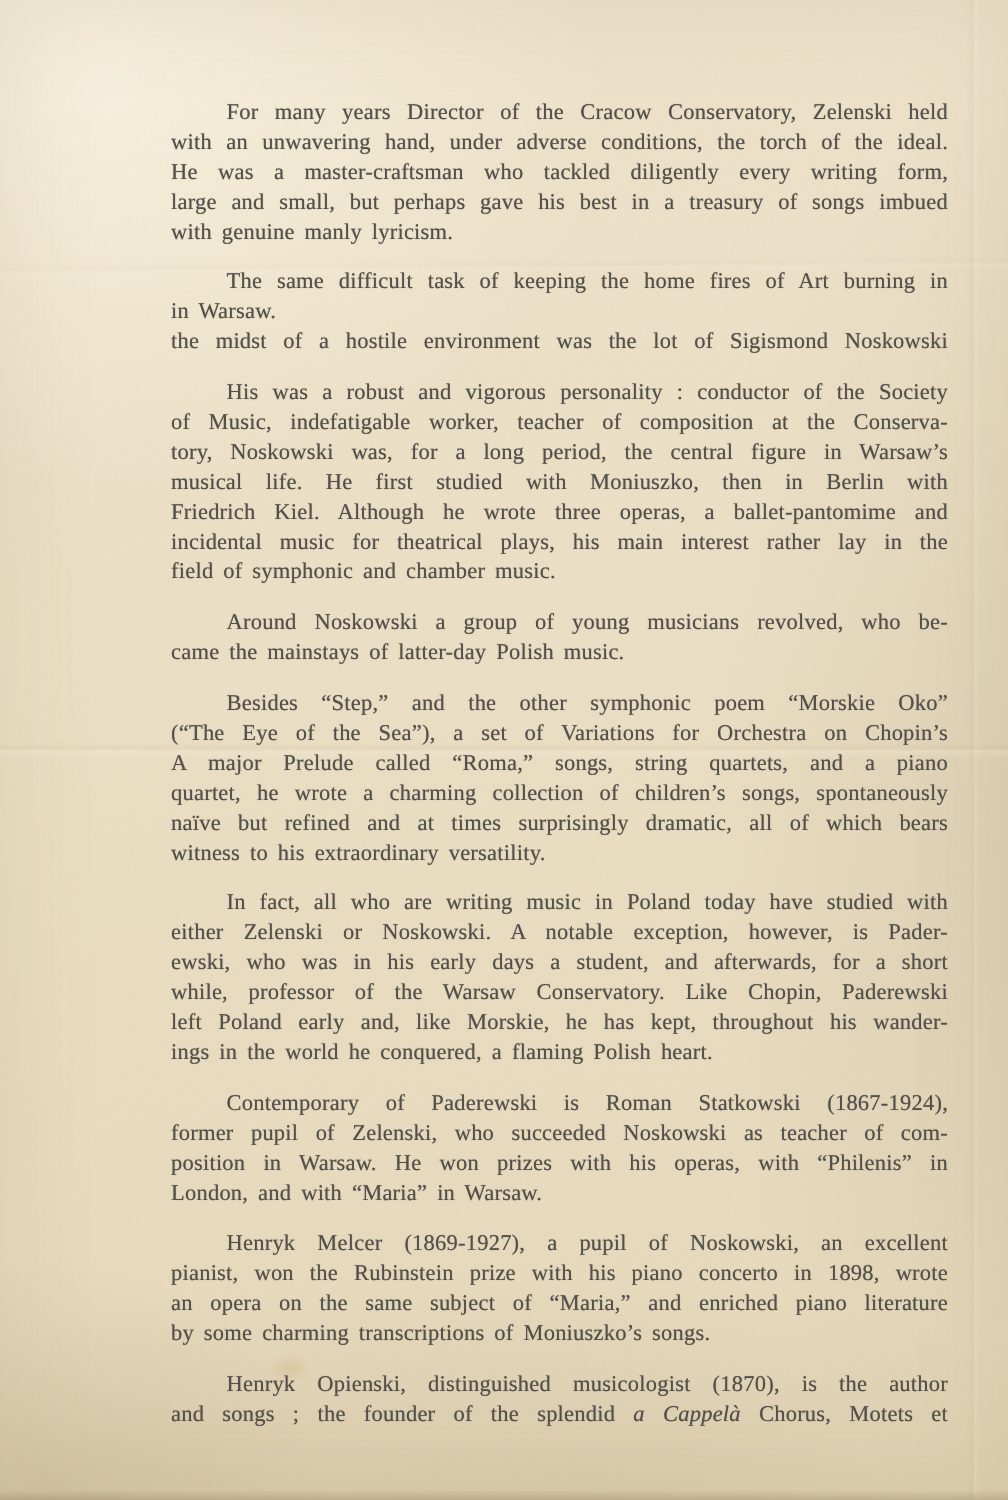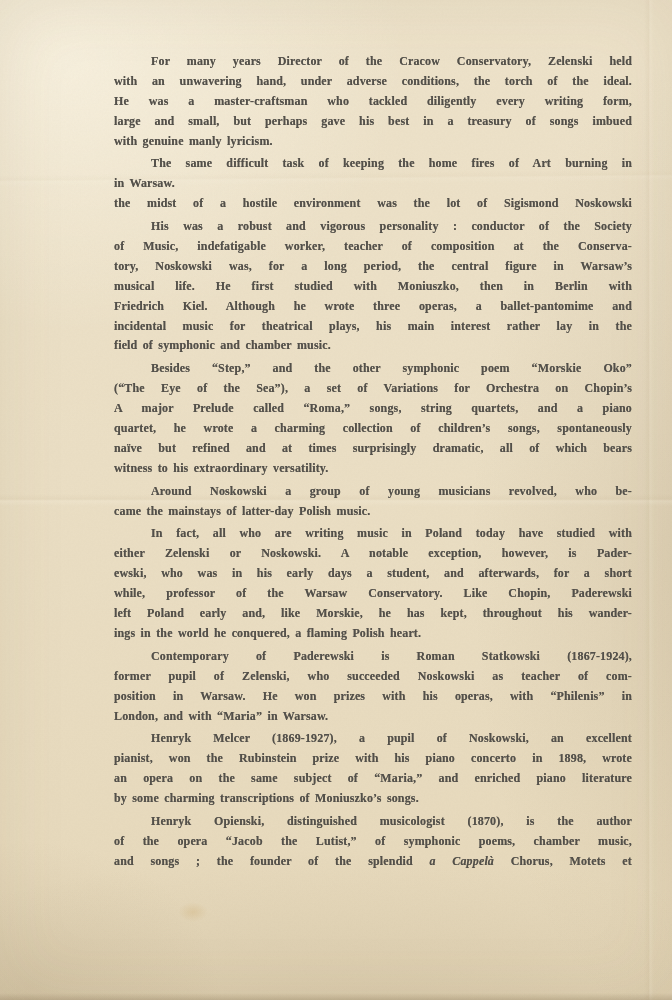--- a/index.html
+++ b/index.html
@@ -54,32 +54,31 @@
     border-radius: 50%;
     background: radial-gradient(ellipse at center, rgba(193,152,80,0.22), rgba(193,152,80,0) 70%);
     pointer-events: none;
   }
   .grain-svg { position: absolute; inset: 0; opacity: 0.05; pointer-events: none; }
 
   
   .text-block {
     position: absolute;
     left: 114px;
-    top: 52px;
+    top: 66px;
     width: 518px;
     font-family: "Liberation Serif", "DejaVu Serif", serif;
-    font-size: 12px;
+    font-size: 15px;
     line-height: 19.9px;
     letter-spacing: 0.15px;
     color: #53504a;
     text-shadow: 0 0 0.6px rgba(83,80,74,0.65);
-    font-weight: bold;
   }
   .para { margin: 0; padding: 0; }
-  .para + .para { margin-top: 3px; }
+  .para + .para { margin-top: 14px; }
   .text-line {
     height: 19.9px;
     overflow: hidden;
     text-align: justify;
     text-align-last: justify;
     white-space: normal;
   }
   .text-line.first { text-indent: 37px; }
   .text-line.last  { text-align-last: left; word-spacing: 0.18em; }
   .text-line i { font-style: italic; }
@@ -121,30 +120,30 @@
       <div class="para">
         <div class="text-line first">His was a robust and vigorous personality : conductor of the Society</div>
         <div class="text-line">of Music, indefatigable worker, teacher of composition at the Conserva-</div>
         <div class="text-line">tory, Noskowski was, for a long period, the central figure in Warsaw’s</div>
         <div class="text-line">musical life. He first studied with Moniuszko, then in Berlin with</div>
         <div class="text-line">Friedrich Kiel. Although he wrote three operas, a ballet-pantomime and</div>
         <div class="text-line">incidental music for theatrical plays, his main interest rather lay in the</div>
         <div class="text-line last">field of symphonic and chamber music.</div>
       </div>
       <div class="para">
+        <div class="text-line first">Around Noskowski a group of young musicians revolved, who be-</div>
+        <div class="text-line last">came the mainstays of latter-day Polish music.</div>
+      </div>
+      <div class="para">
         <div class="text-line first">Besides “Step,” and the other symphonic poem “Morskie Oko”</div>
         <div class="text-line">(“The Eye of the Sea”), a set of Variations for Orchestra on Chopin’s</div>
         <div class="text-line">A major Prelude called “Roma,” songs, string quartets, and a piano</div>
         <div class="text-line">quartet, he wrote a charming collection of children’s songs, spontaneously</div>
         <div class="text-line">naïve but refined and at times surprisingly dramatic, all of which bears</div>
         <div class="text-line last">witness to his extraordinary versatility.</div>
-      </div>
-      <div class="para">
-        <div class="text-line first">Around Noskowski a group of young musicians revolved, who be-</div>
-        <div class="text-line last">came the mainstays of latter-day Polish music.</div>
       </div>
       <div class="para">
         <div class="text-line first">In fact, all who are writing music in Poland today have studied with</div>
         <div class="text-line">either Zelenski or Noskowski. A notable exception, however, is Pader-</div>
         <div class="text-line">ewski, who was in his early days a student, and afterwards, for a short</div>
         <div class="text-line">while, professor of the Warsaw Conservatory. Like Chopin, Paderewski</div>
         <div class="text-line">left Poland early and, like Morskie, he has kept, throughout his wander-</div>
         <div class="text-line last">ings in the world he conquered, a flaming Polish heart.</div>
       </div>
       <div class="para">
@@ -154,17 +153,16 @@
         <div class="text-line last">London, and with “Maria” in Warsaw.</div>
       </div>
       <div class="para">
         <div class="text-line first">Henryk Melcer (1869-1927), a pupil of Noskowski, an excellent</div>
         <div class="text-line">pianist, won the Rubinstein prize with his piano concerto in 1898, wrote</div>
         <div class="text-line">an opera on the same subject of “Maria,” and enriched piano literature</div>
         <div class="text-line last">by some charming transcriptions of Moniuszko’s songs.</div>
       </div>
       <div class="para">
         <div class="text-line first">Henryk Opienski, distinguished musicologist (1870), is the author</div>
-        <div class="text-line">of the opera “Jacob the Lutist,” of symphonic poems, chamber music,</div>
         <div class="text-line">and songs ; the founder of the splendid <i>a Cappelà</i> Chorus, Motets et</div>
       </div>
     </article>
 </div>
 
 </body></html>

